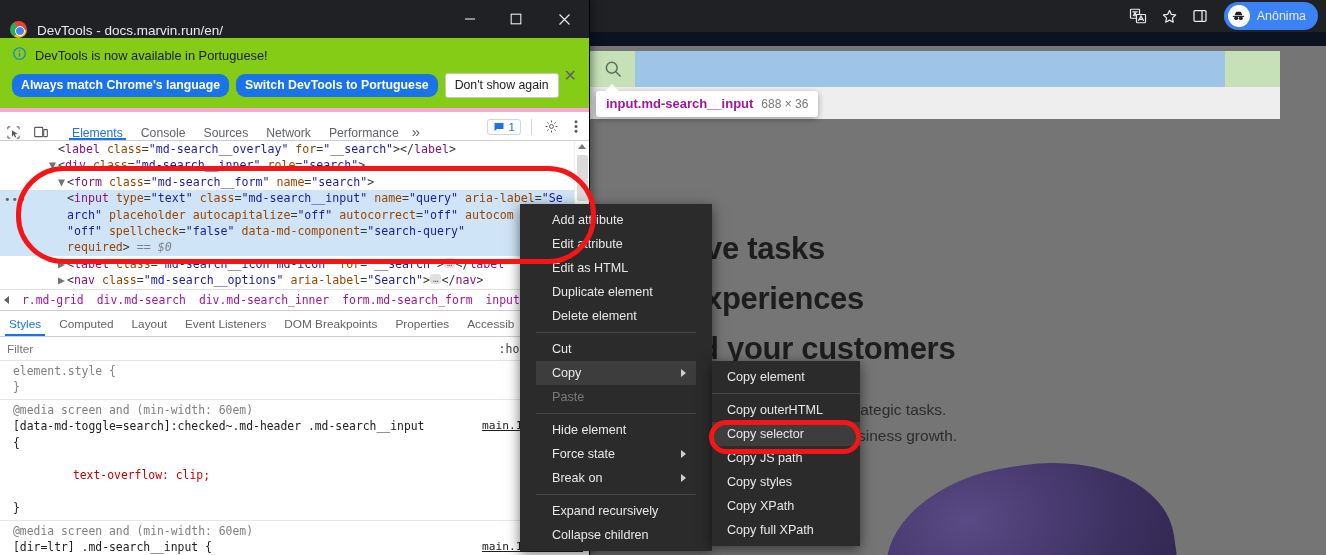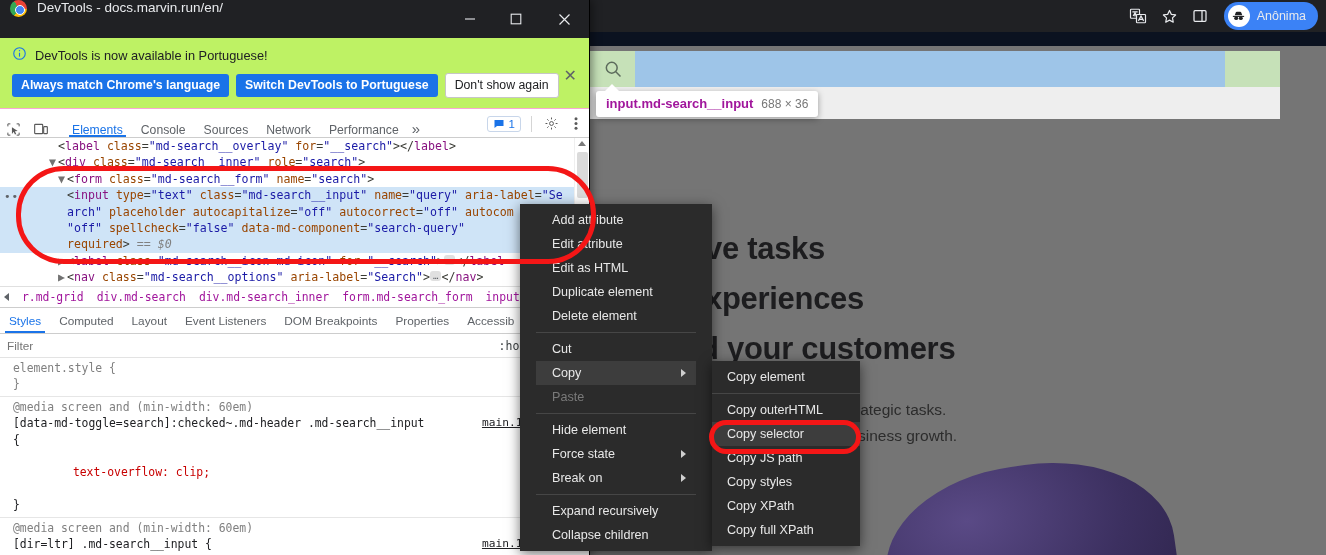--- a/index.html
+++ b/index.html
@@ -102,21 +102,21 @@
   }
 
   
   #devtools {
     position:absolute; left:0; top:0; width:590px; height:555px;
     background:#ffffff; border-right:1px solid #000;
     box-shadow:2px 0 9px rgba(0,0,0,.45);
     overflow:hidden;
   }
   #dt-titlebar {
-    height:38px; background:#202124; display:flex; align-items:flex-start;
+    height:38px; background:#202124; display:flex; align-items:flex-end;
     padding-left:10px; position:relative;
   }
   #dt-titlebar .chrome-logo {
     width:17px; height:17px; border-radius:50%; position:relative; flex:none;
     background:conic-gradient(from -30deg, #ea4335 0deg 120deg, #fbbc05 120deg 240deg, #34a853 240deg 360deg);
   }
   #dt-titlebar .chrome-logo:after {
     content:""; position:absolute; left:4.5px; top:4.5px; width:8px; height:8px;
     border-radius:50%; background:#4285f4; border:1.3px solid #fff;
   }
@@ -125,31 +125,31 @@
   }
   #dt-winbtns { position:absolute; right:0; top:0; height:38px; display:flex; }
   .winbtn {
     width:46px; height:38px; display:flex; align-items:center; justify-content:center;
     color:#e8eaed;
   }
   .winbtn:last-child { width:50px; }
 
   
   #dt-notice {
-    background:#bef264; border-bottom:1px solid #f9a8d4;
+    background:#84cc16; border-bottom:4px solid #f9a8d4;
     padding:8px 12px 10px 12px; position:relative;
   }
   #dt-notice-row1 { display:flex; align-items:center; gap:8px; }
   #dt-notice-text { font-size:12.8px; color:#202124; }
   #dt-notice-row2 { display:flex; align-items:center; gap:7px; margin-top:8px; }
   .nbtn {
     font-size:12.3px; font-weight:bold; border-radius:3px;
     padding:4px 9px 5px 9px; white-space:nowrap;
   }
-  .nbtn.primary { background:#1a73e8; color:#fff; }
+  .nbtn.primary { background:#1a73e8; color:#fff;border-radius:9px; }
   .nbtn.ghost { background:#fff; color:#202124; border:1px solid #c6c6c6; font-weight:normal; }
   #notice-close {
     position:absolute; right:12px; top:28px; color:#5f6368; font-size:16px;
   }
 
   
   #dt-tabbar {
     height:29px; display:flex; align-items:flex-end;
     border-bottom:1px solid #cdcdcd; background:#fff; position:relative;
   }

